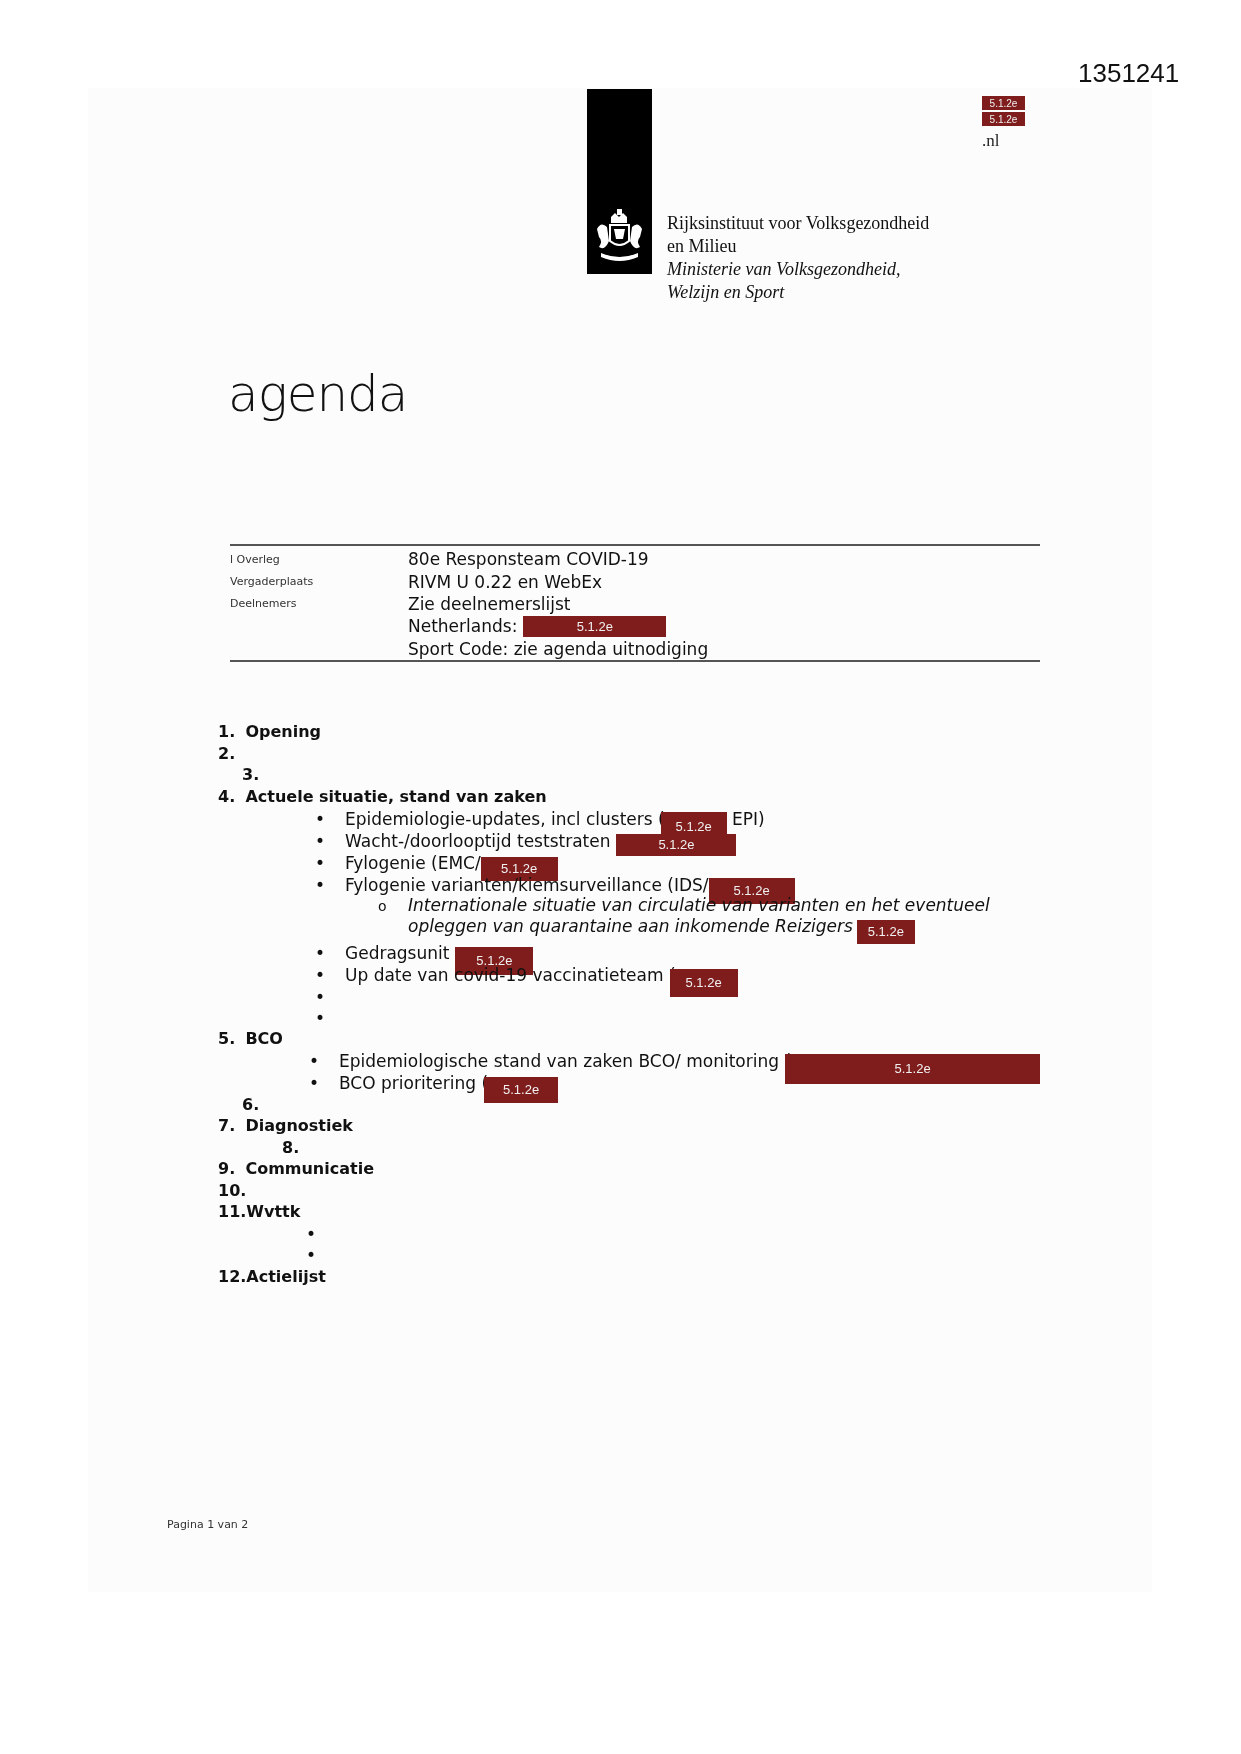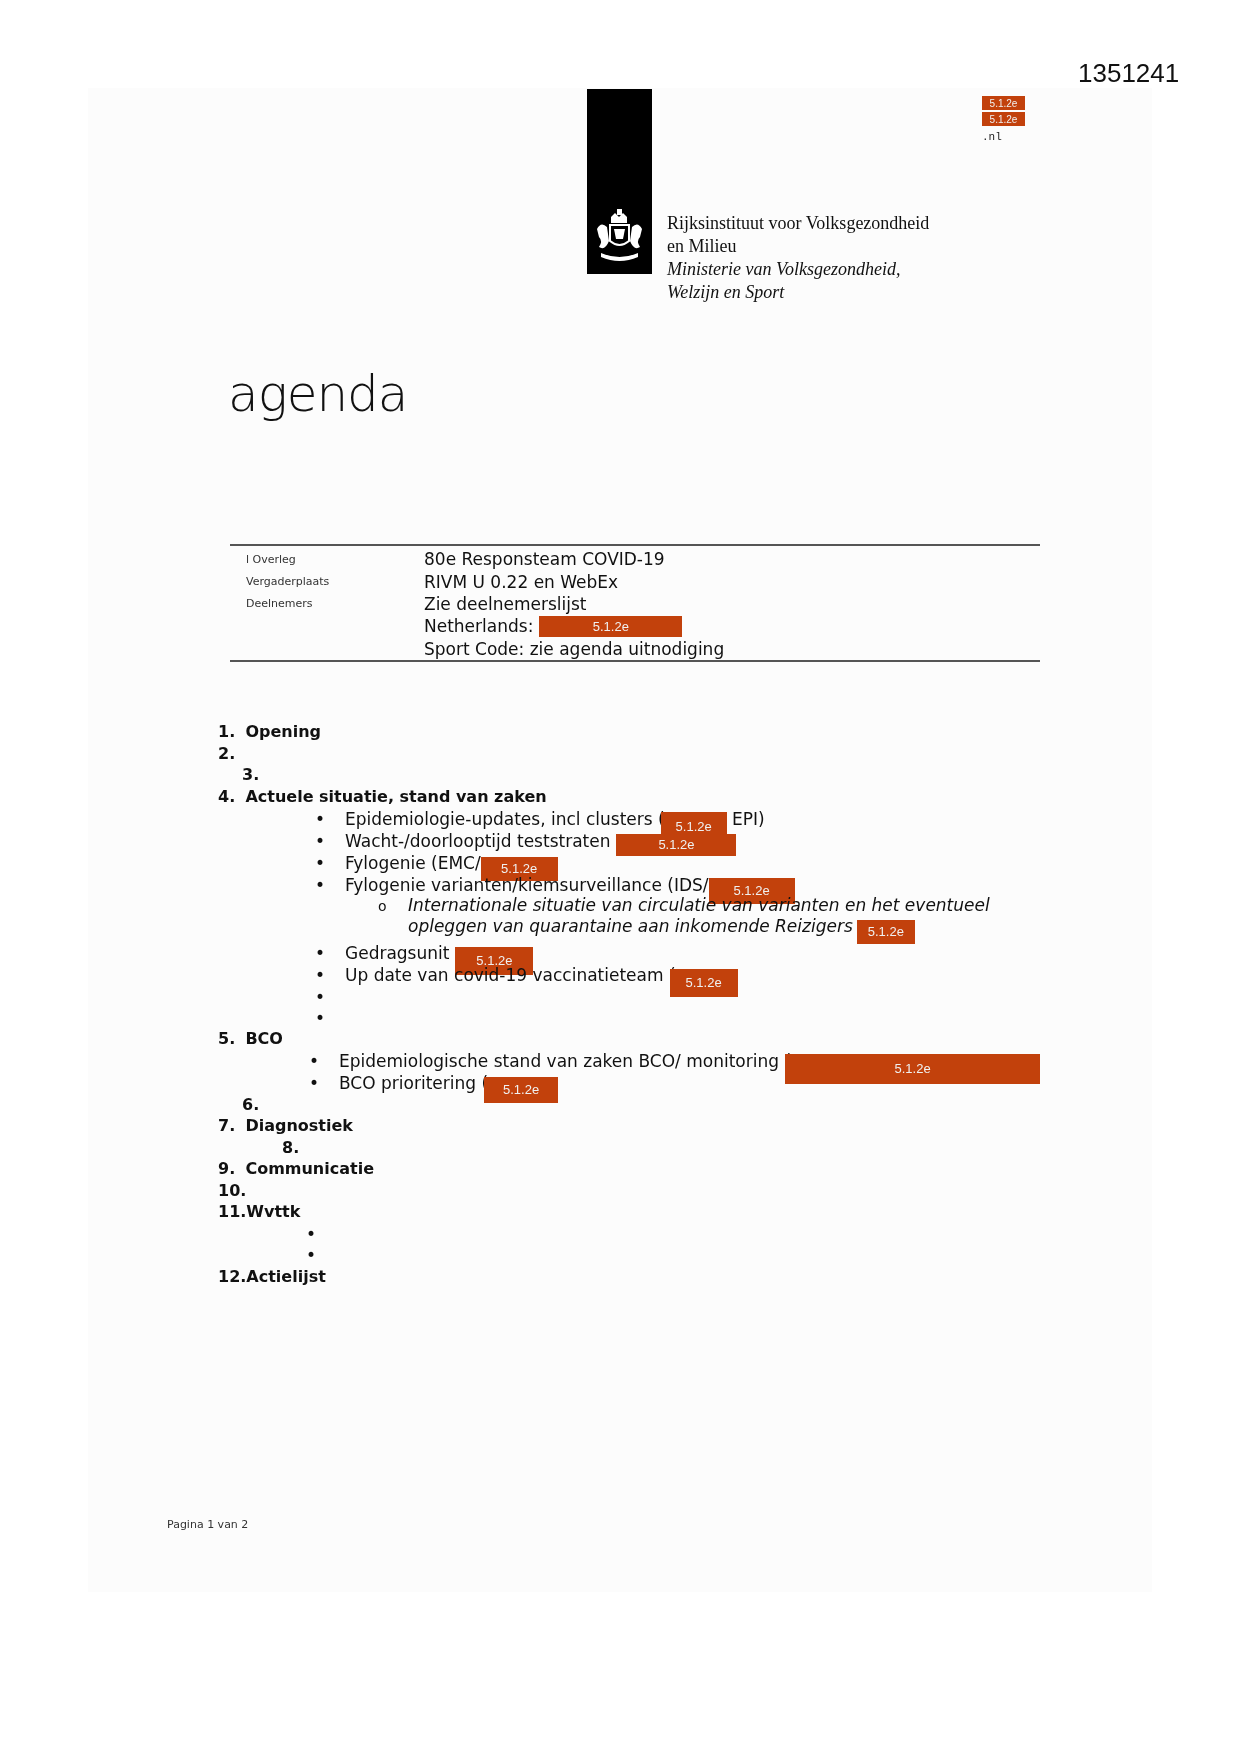--- a/index.html
+++ b/index.html
@@ -3,26 +3,26 @@
 <meta charset="utf-8">
 <style>
   html, body { margin:0; padding:0; }
   body { width:1241px; height:1754px; background:#ffffff; position:relative; overflow:hidden; font-family:"DejaVu Sans", sans-serif; color:#111; }
   .page { position:absolute; left:88px; top:88px; width:1064px; height:1504px; background:#fcfcfc; }
   .doc-id { position:absolute; left:1078px; top:58px; font-family:"Liberation Sans", sans-serif; font-size:26px; color:#111; }
   .logo-bar { position:absolute; left:587px; top:89px; width:65px; height:185px; background:#000; }
   .crest { position:absolute; left:6px; top:118px; width:53px; height:60px; }
   .org { position:absolute; left:667px; top:212px; font-family:"Liberation Serif", serif; font-size:18px; line-height:23px; color:#111; }
   .org .it { font-style:italic; }
-  .redact { background:#c2410c; color:#f0f0f0; font-family:"Liberation Sans", sans-serif; font-size:13px; display:inline-flex; align-items:center; justify-content:center; }
+  .redact { background:#7f1d1d; color:#f0f0f0; font-family:"Liberation Sans", sans-serif; font-size:13px; display:inline-flex; align-items:center; justify-content:center; }
   .hdr-redact { position:absolute; left:982px; width:43px; height:14px; font-size:10px; }
-  .nl { position:absolute; left:982px; top:131px; font-family:Liberation Mono, monospace; font-size:11px; color:#222; }
+  .nl { position:absolute; left:982px; top:131px; font-family:Liberation Serif, serif; font-size:17px; color:#222; }
   .title { position:absolute; left:228px; top:365px; font-family:"DejaVu Sans", sans-serif; font-size:50px; color:#111; letter-spacing:-1px; font-weight:300; }
   .meta { position:absolute; left:230px; top:544px; width:810px; border-top:2px solid #555; border-bottom:2px solid #555; padding:2px 0 0 0; }
-  .meta-row { display:flex; height:22.4px; align-items:center;margin-left:16px; }
+  .meta-row { display:flex; height:22.4px; align-items:center; }
   .meta-label { width:178px; font-size:11px; color:#333; }
   .meta-val { font-size:17px; color:#111; display:flex; align-items:center; }
   .meta-val .redact { width:143px; height:21px; margin-left:6px; }
   .ai { position:absolute; white-space:nowrap; }
   .num { font-weight:bold; }
   .bul { position:absolute; white-space:nowrap; font-size:17px; }
   .dot { display:inline-block; width:30px; font-size:17px; }
   .sub { font-style:italic; }
   .footer { position:absolute; left:167px; top:1518px; font-size:11px; color:#333; }
 </style>

